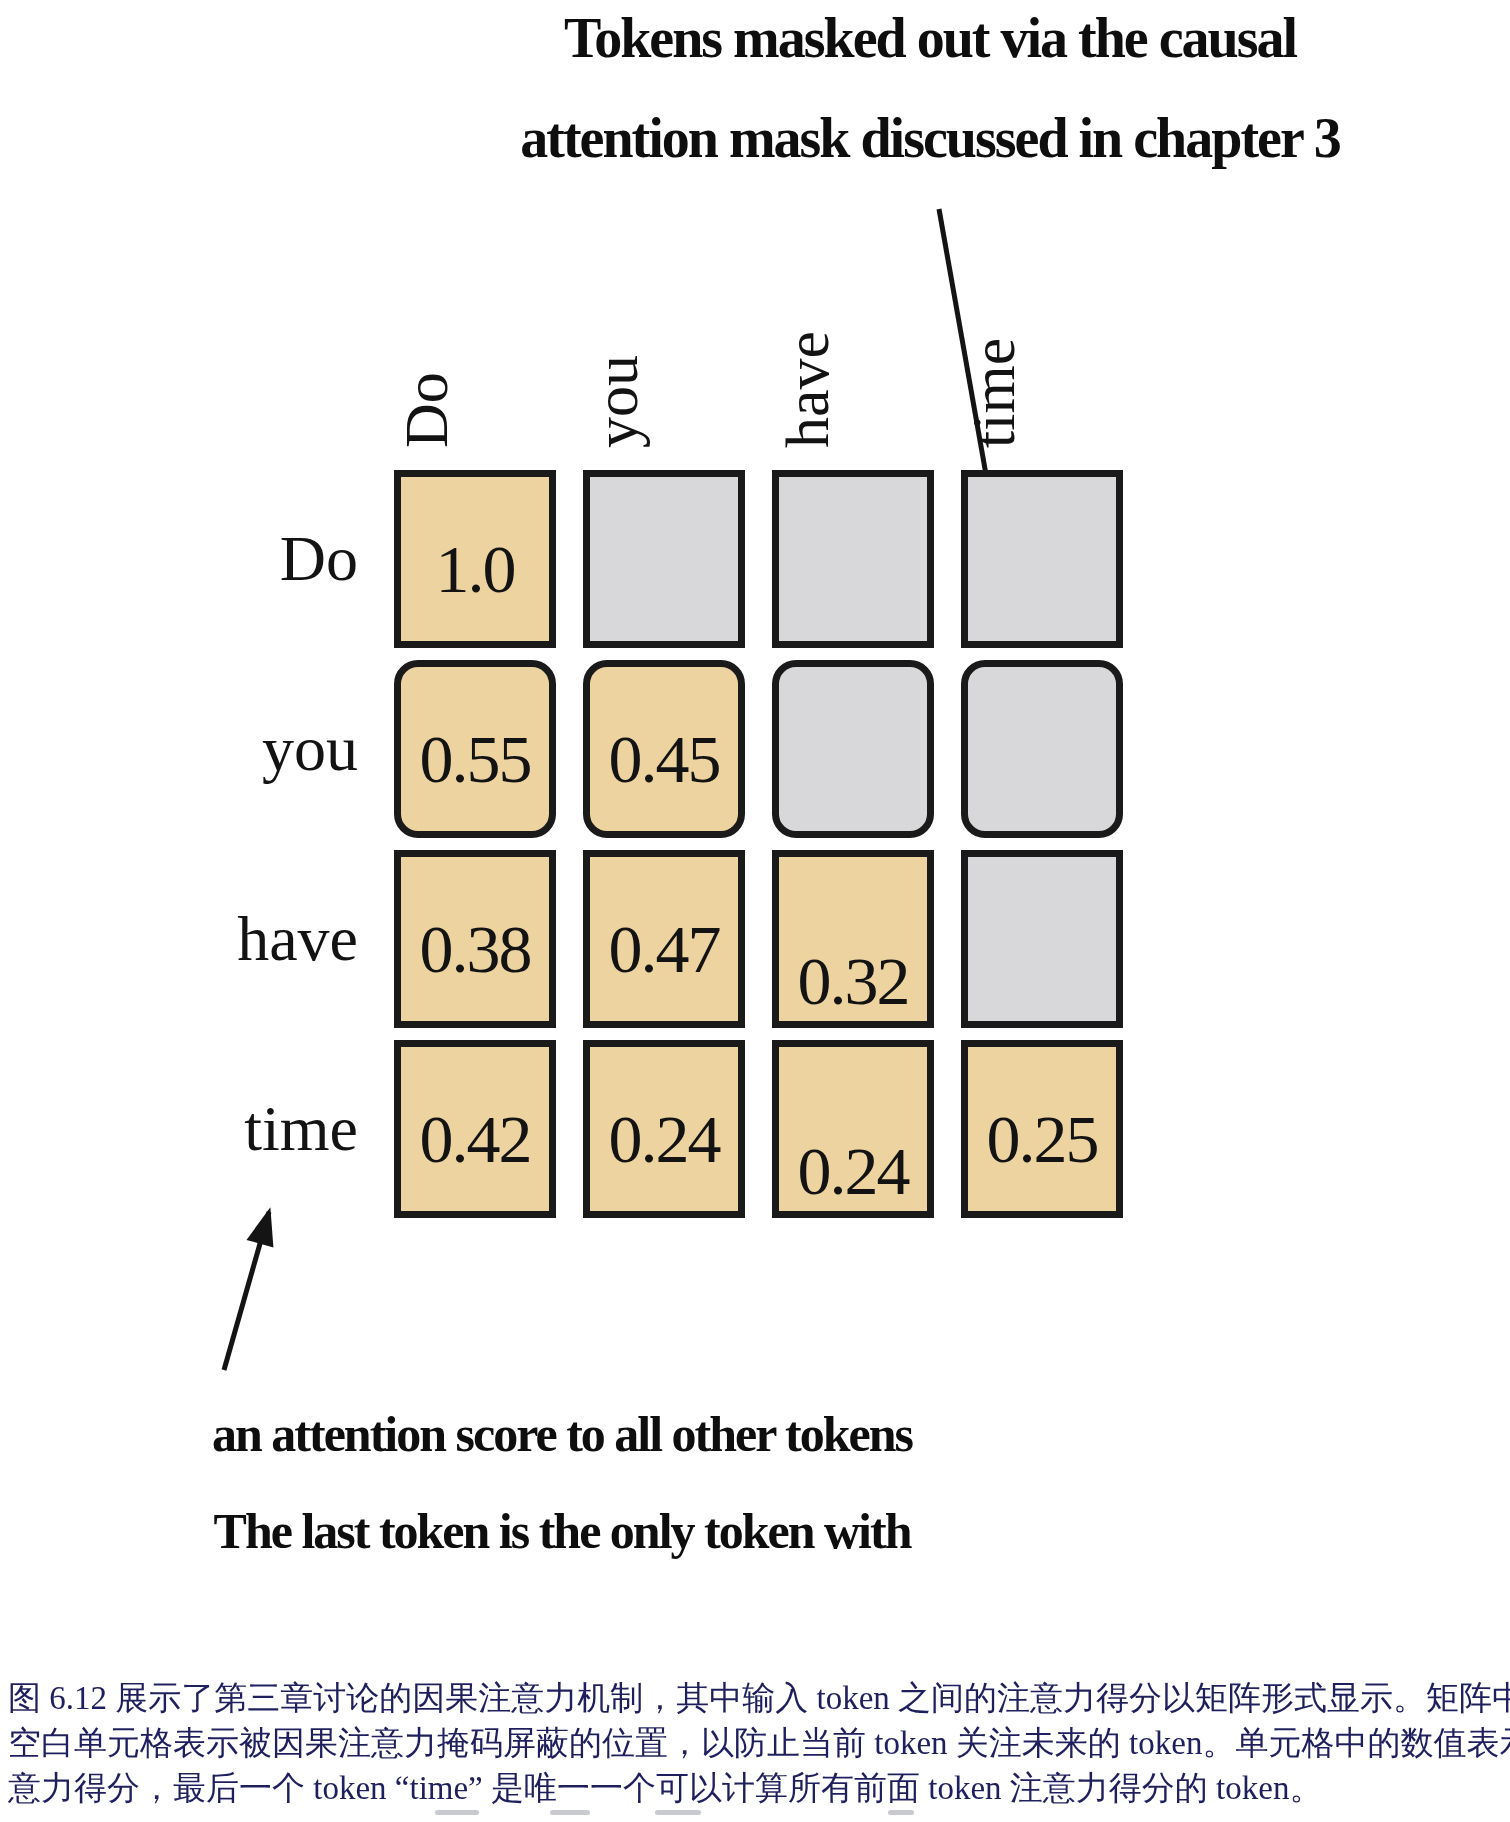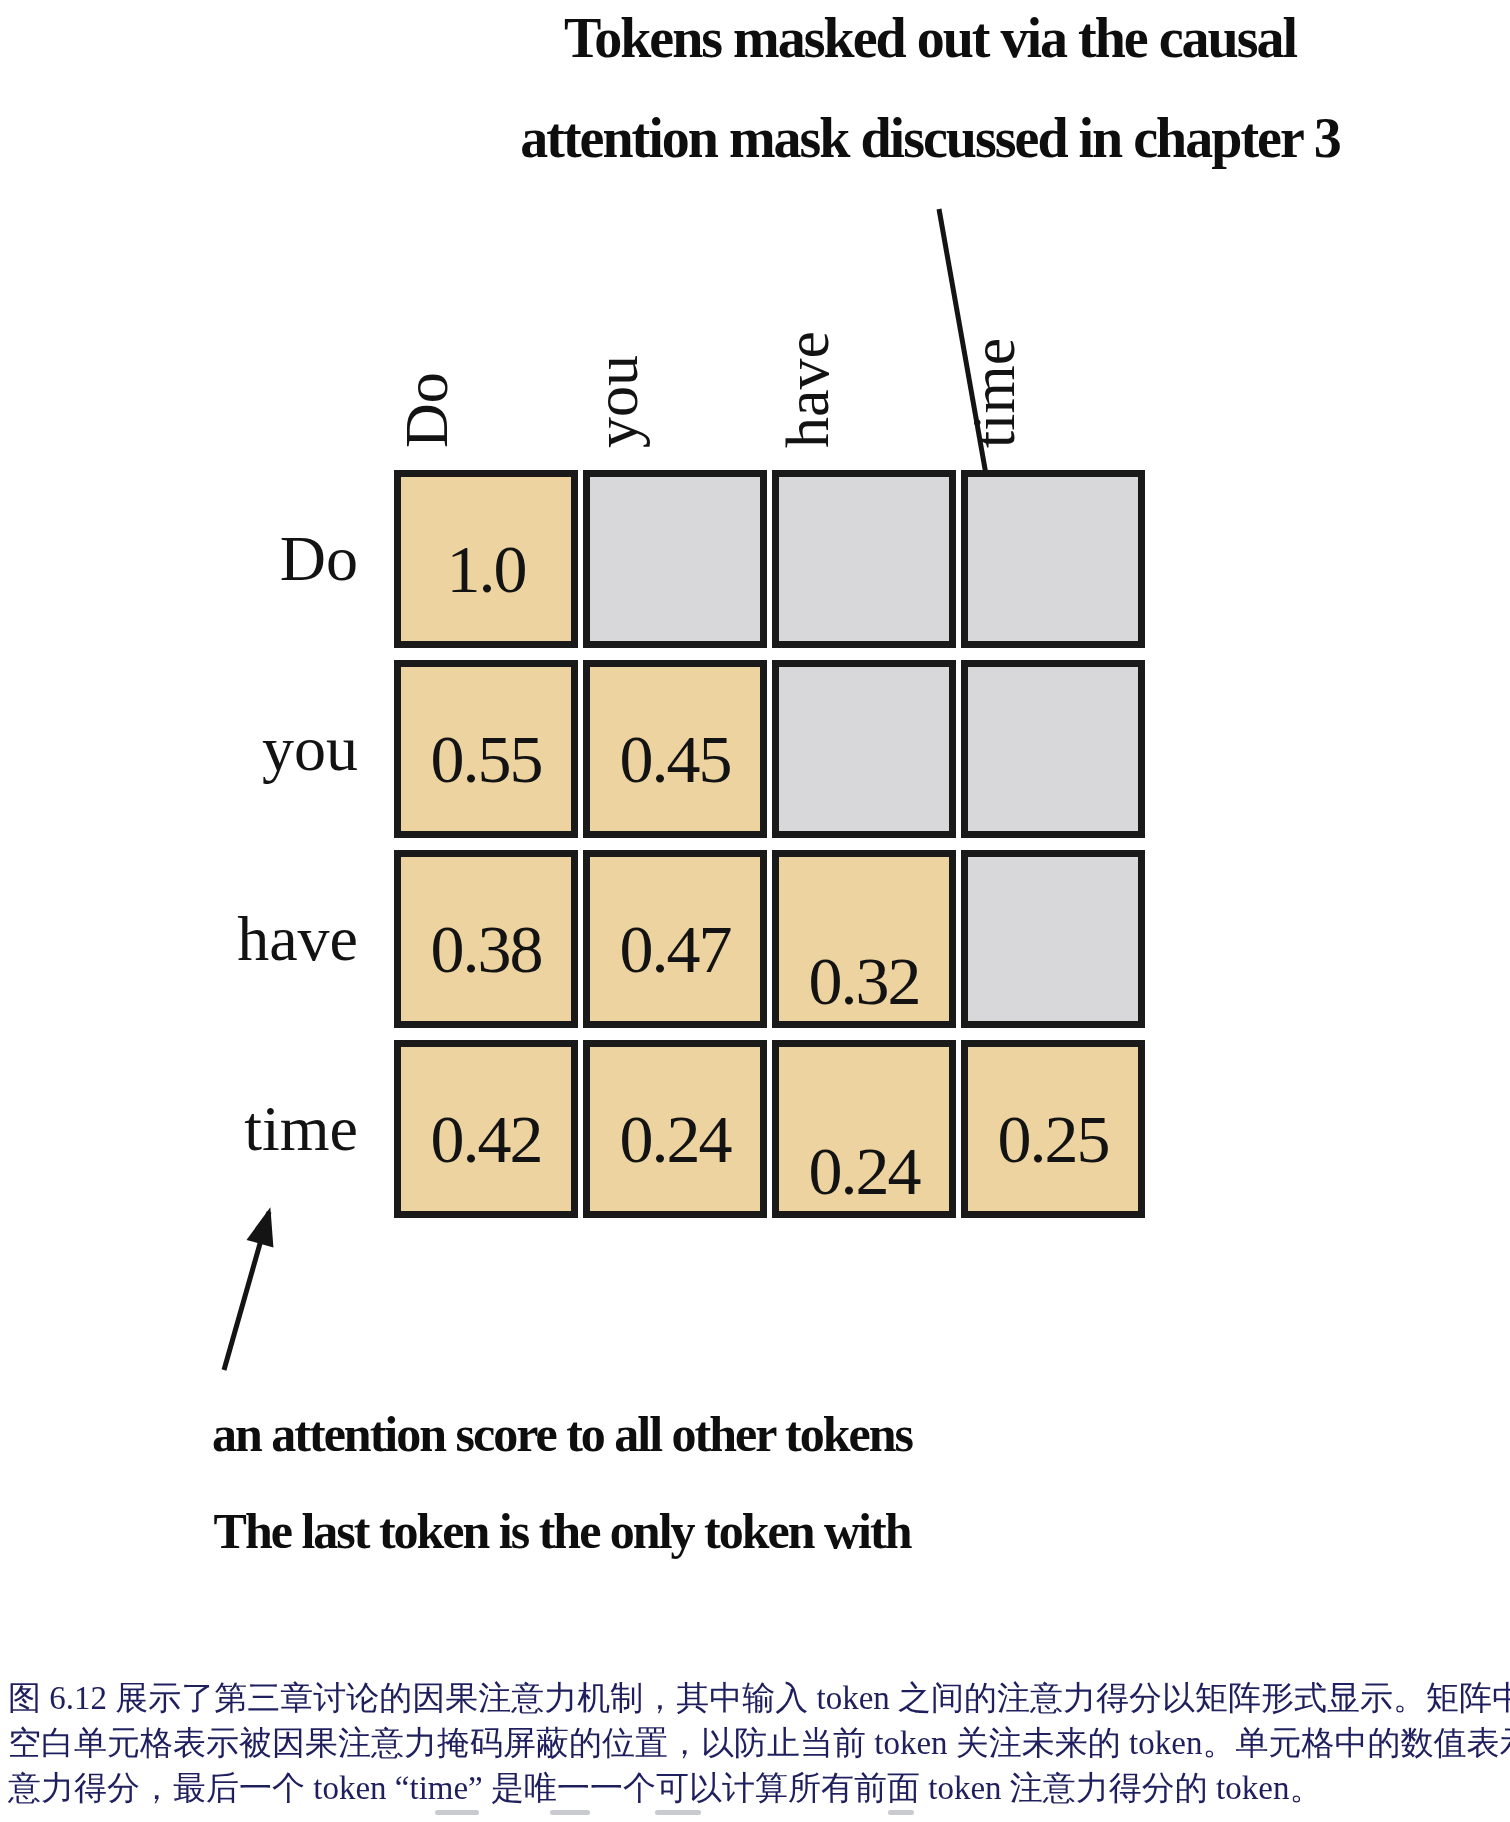--- a/index.html
+++ b/index.html
@@ -24,30 +24,30 @@
     letter-spacing:-2px;color:#0e0e0e;white-space:nowrap;
   }
 
   
   svg.arrows{position:absolute;left:0;top:0;width:1510px;height:1822px;pointer-events:none;}
   svg.arrows line{stroke:#141414;stroke-width:5;}
   svg.arrows .head{fill:#141414;}
 
   
   .cell{
-    position:absolute;width:184px;height:178px;box-sizing:border-box;
+    position:absolute;width:162px;height:178px;box-sizing:border-box;
     border:7px solid var(--cell-border,#1a1a1a);
     display:flex;align-items:center;justify-content:center;
     padding-top:20px;
     font-size:68px;letter-spacing:-2px;color:#131313;
   }
   .cell.tan{background:var(--scored-cell,#edd3a0);}
   .cell.gray{background:var(--masked-cell,#d8d8da);}
   .c0{left:394px;} .c1{left:583px;} .c2{left:772px;align-items:flex-end;} .c3{left:961px;}
-  .r0{top:470px;}  .r1{top:660px;}  .r2{top:850px;}  .r3{top:1040px;}
+  .r0{top:470px;}  .r1{top:660px;border-radius:24px;}  .r2{top:850px;}  .r3{top:1040px;}
 
   .row-label{
     position:absolute;left:90px;width:268px;height:74px;line-height:74px;
     text-align:right;font-size:64px;color:#131313;white-space:nowrap;
   }
   .rl0{top:522px;} .rl1{top:712px;} .rl2{top:902px;} .rl3{top:1092px;}
 
   .col-header{
     position:absolute;width:230px;height:66px;line-height:66px;
     font-size:62px;color:#131313;white-space:nowrap;

